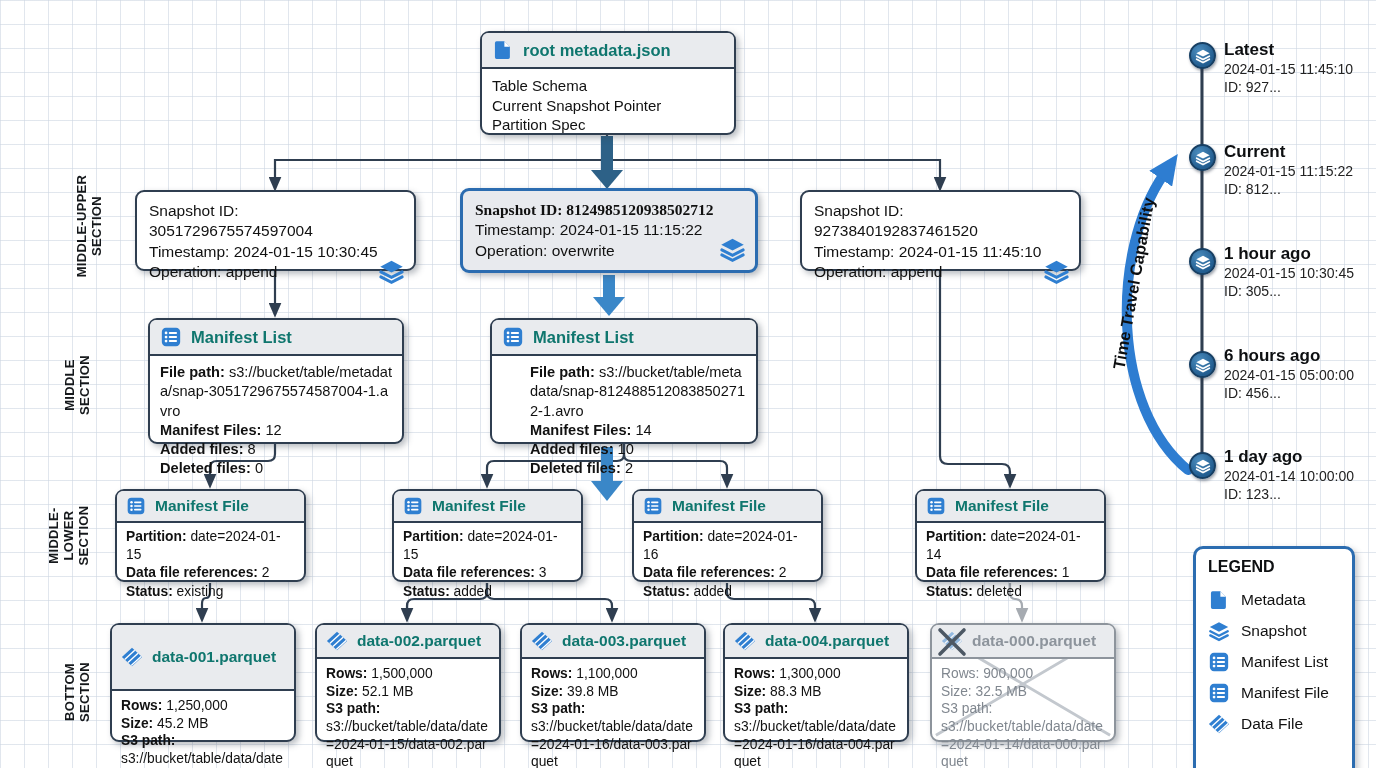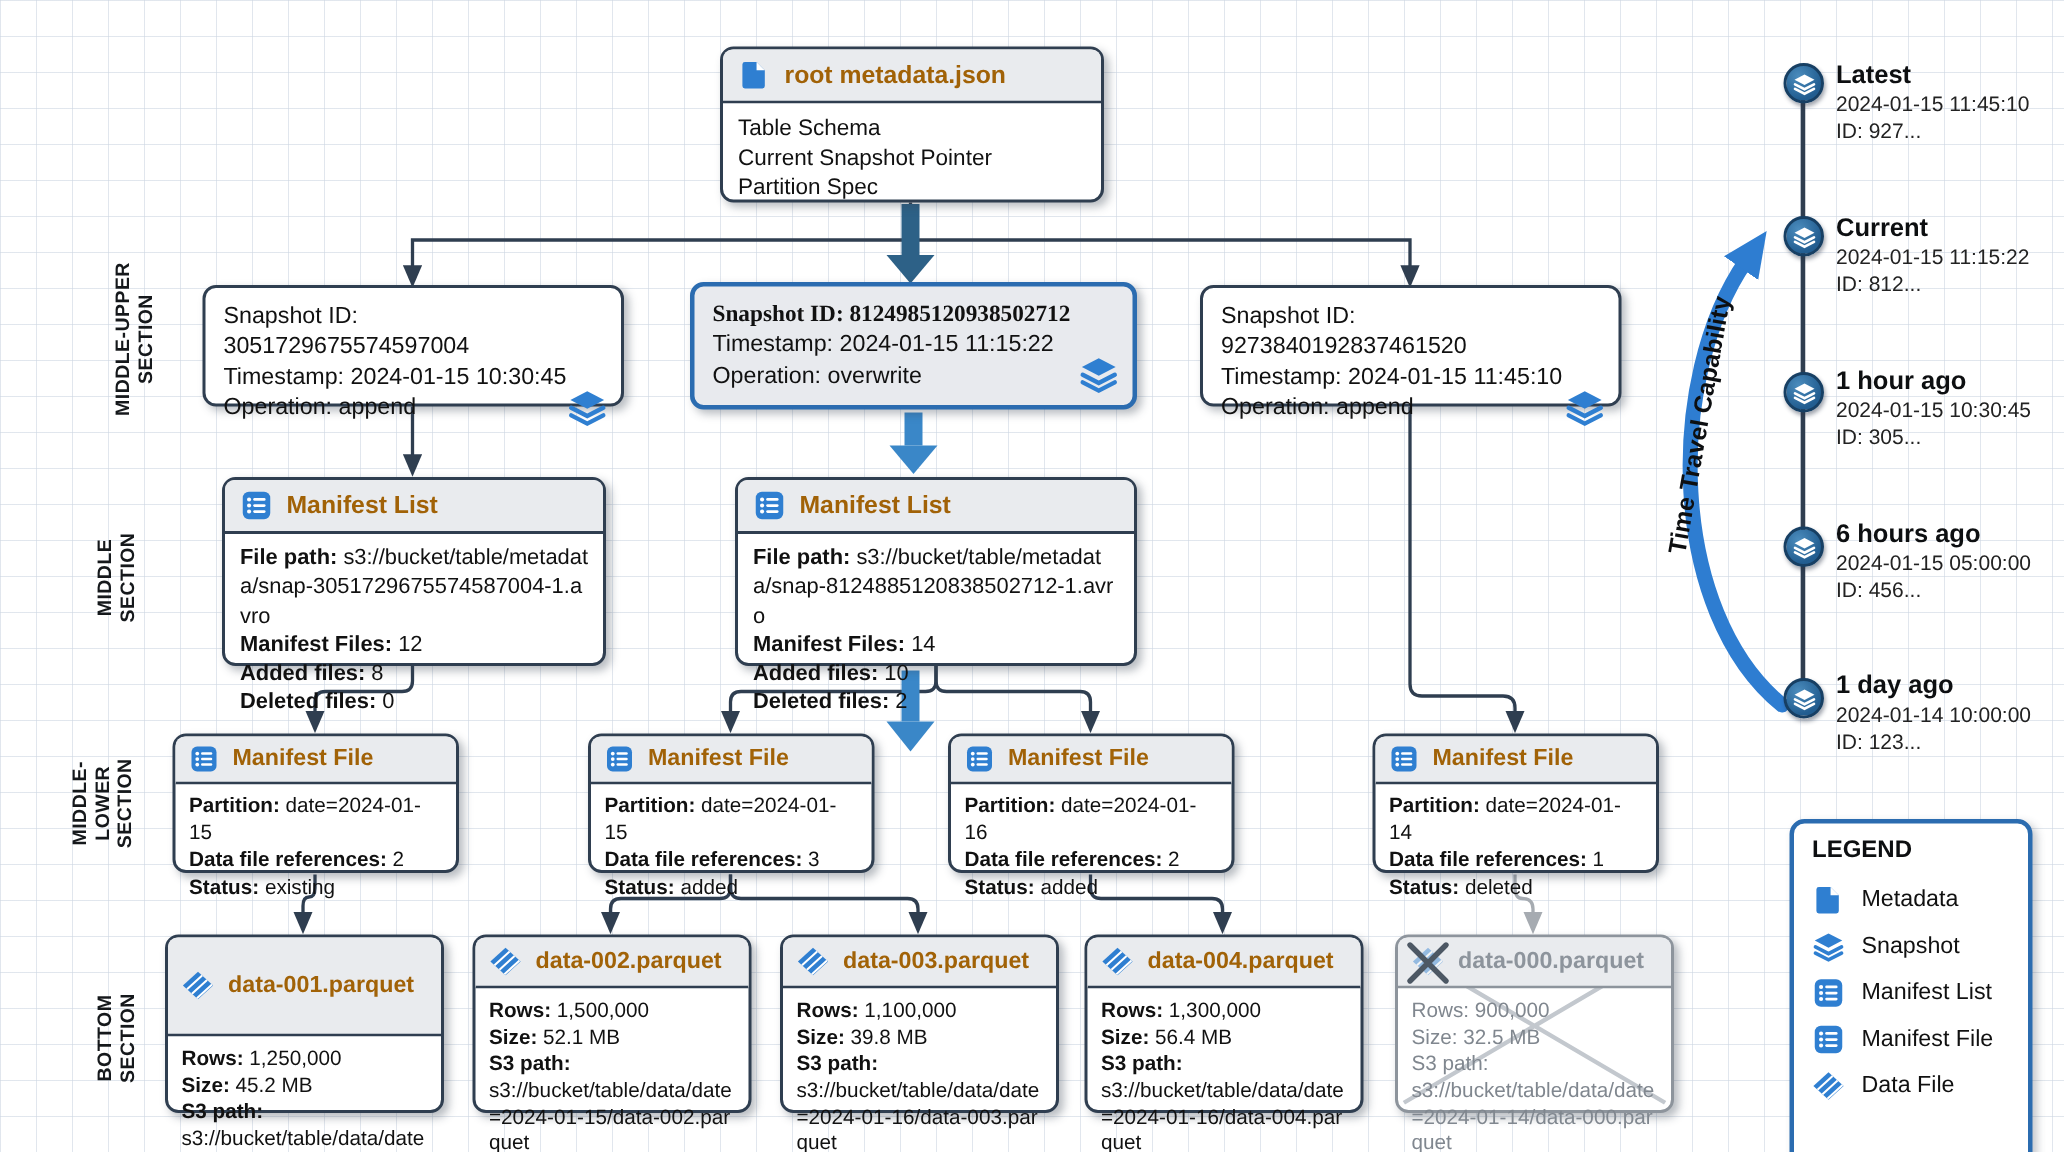--- a/index.html
+++ b/index.html
@@ -16,21 +16,21 @@
   .card{
     position:absolute;z-index:2;background:#fff;border:2.5px solid #2f3e50;
     border-radius:9px;box-shadow:3px 3px 6px rgba(55,65,80,.35);
     box-sizing:border-box;
   }
   .card-header{
     display:flex;align-items:center;gap:9px;background:#e9ebee;
     border-bottom:2px solid #2f3e50;border-radius:6px 6px 0 0;
     padding:6px 10px;position:relative;
   }
-  .card-title{font-weight:700;font-size:16.5px;color:#a16207;}
+  .card-title{font-weight:700;font-size:16.5px;color:#0f766e;}
   .card-body{padding:7px 10px;font-size:14.5px;color:#111;line-height:1.32;position:relative;z-index:1;}
   .ln .b{font-weight:700;}
   .wrap{word-break:break-all;}
   .ic{width:22px;height:22px;color:#2f7fd1;flex:0 0 auto;display:block;}
   .snap-card .card-body{font-size:15.5px;padding:9px 12px;}
   .snap-card .corner-ic{position:absolute;right:9px;bottom:7px;width:27px;height:27px;color:#2f7fd1;}
   .snap-current{background:#e8eaee;border:3.5px solid #2b6cb0;}
   .snap-current .sid{font-weight:700;font-family:Liberation Serif, serif;}
   .df-card .card-body{font-size:13.8px;padding:6px 9px;line-height:1.28;}
   .df-card .card-title{font-size:15.5px;}
@@ -219,21 +219,21 @@
       <div class="ln"><span class="b">Deleted files:</span><span> 0</span></div>
     </div>
   </div>
   <div class="card" style="left:490px;top:318px;width:268px;height:126px;">
     <div class="card-header">
       <svg class="ic">
           <use href="#i-list"></use>
         </svg>
       <span class="card-title">Manifest List</span>
     </div>
-    <div class="card-body" style="font-size:14.6px;">
+    <div class="card-body" style="font-size:14.6px;margin-left:28px;">
       <div class="ln wrap"><span class="b">File path:</span><span> s3://bucket/table/metadata/snap-8124885120838502712-1.avro</span></div>
       <div class="ln"><span class="b">Manifest Files:</span><span> 14</span></div>
       <div class="ln"><span class="b">Added files:</span><span> 10</span></div>
       <div class="ln"><span class="b">Deleted files:</span><span> 2</span></div>
     </div>
   </div>
 
   <div class="card" style="left:115px;top:489px;width:191px;height:93px;">
     <div class="card-header" style="padding:5px 9px;">
       <svg class="ic" style="width:20px;height:20px;">
@@ -331,21 +331,21 @@
   </div>
   <div class="card df-card" style="left:723px;top:623px;width:186px;height:119px;">
     <div class="card-header" style="padding:5px 9px;">
       <svg class="ic">
           <use href="#i-parquet"></use>
         </svg>
       <span class="card-title">data-004.parquet</span>
     </div>
     <div class="card-body">
       <div class="ln"><span class="b">Rows:</span><span> 1,300,000</span></div>
-      <div class="ln"><span class="b">Size:</span><span> 56.4 MB</span></div>
+      <div class="ln"><span class="b">Size:</span><span> 88.3 MB</span></div>
       <div class="ln b" style="font-weight:700;">S3 path:</div>
       <div class="ln wrap">s3://bucket/table/data/date=2024-01-16/data-004.parquet</div>
     </div>
   </div>
   <div class="card df-card deleted" style="left:930px;top:623px;width:186px;height:119px;">
     <svg class="strike" viewBox="0 0 186 119" preserveAspectRatio="none">
       <path d="M4 8 L182 114 M182 8 L4 114" stroke="#c3c8ce" stroke-width="3" fill="none"></path>
     </svg>
     <div class="card-header" style="padding:5px 9px;border-color:#8d949c;">
       <svg class="ic">

